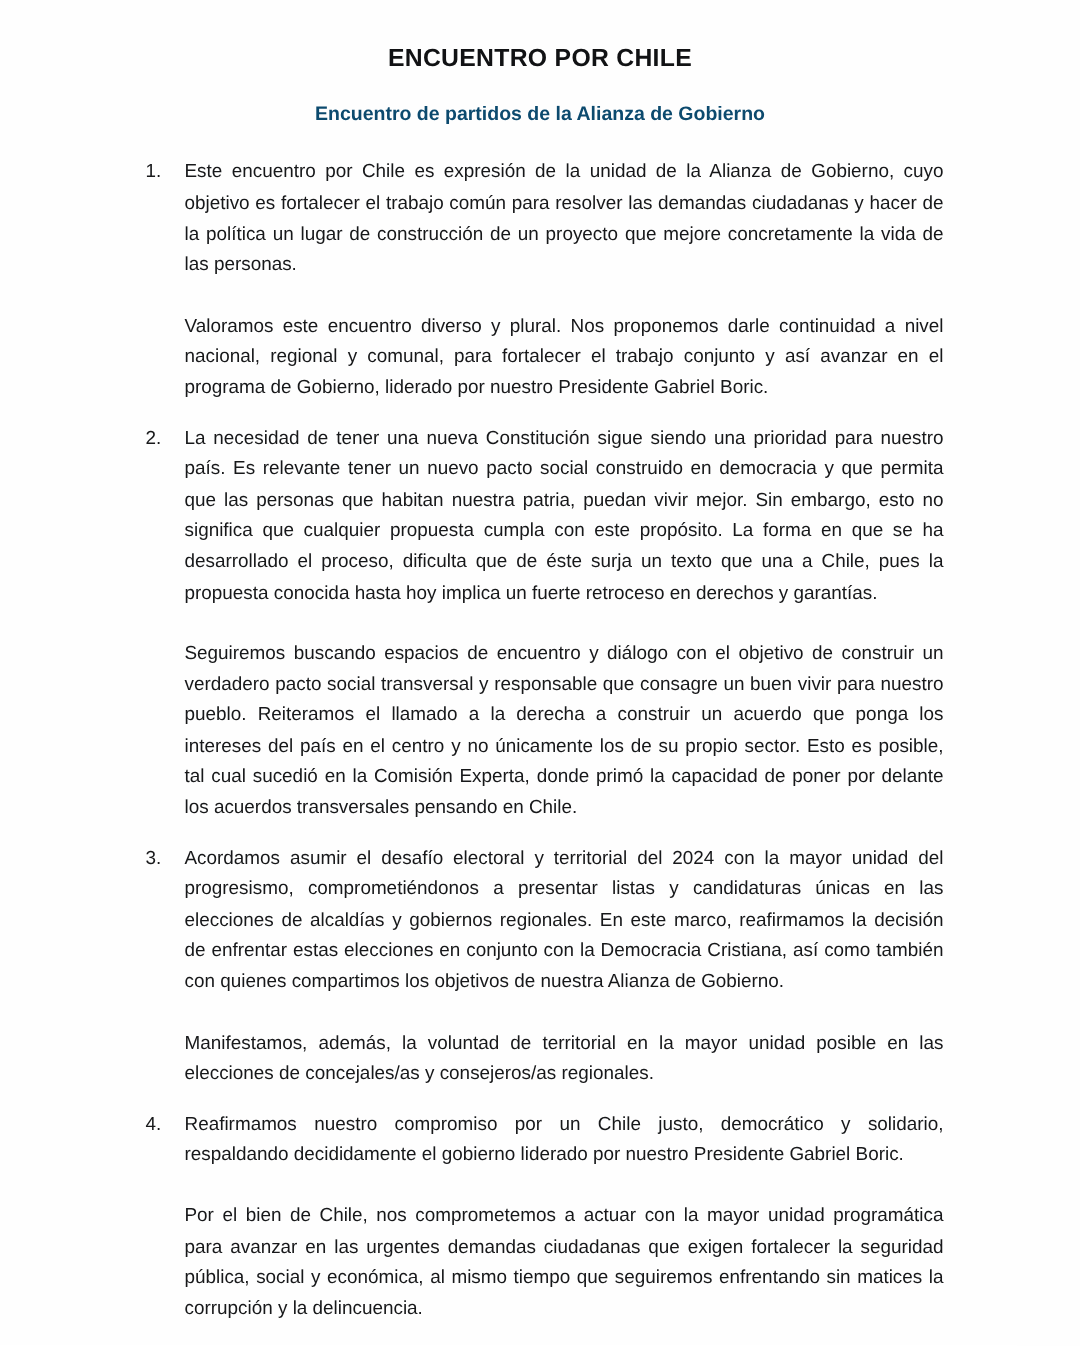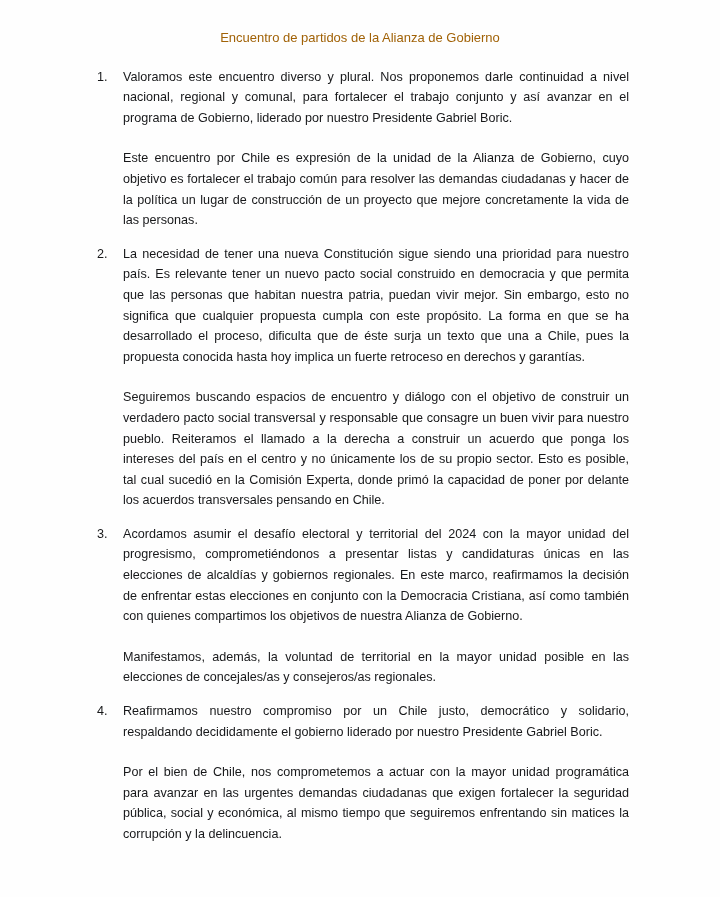--- a/index.html
+++ b/index.html
@@ -33,24 +33,24 @@
     font-size: 16.5px;
     font-weight: bold;
     letter-spacing: 0.2px;
     color: #111214;
     line-height: 1.2;
     margin: 0;
   }
 
   .doc-subtitle {
     font-size: 13px;
-    font-weight: normal;
-    color: #a16207;
+    font-weight: bold;
+    color: #0c4a6e;
     line-height: 1.2;
-    margin: 0 0 0 0;
+    margin: 18px 0 0 0;
   }
 
   .body-wrap {
     margin: 0 auto;
     width: 538px;
     padding-top: 21px;
   }
 
   .clause {
     position: relative;
@@ -96,30 +96,31 @@
     padding-top: 18px;
     text-align: right;
   }
 </style>
 </head>
 <body>
 
 <div class="page">
 
   <div class="doc-header">
+    <h1 class="doc-title">ENCUENTRO POR CHILE</h1>
     <h2 class="doc-subtitle">Encuentro de partidos de la Alianza de Gobierno</h2>
   </div>
 
   <div class="body-wrap">
 
     <div class="clause">
       <div class="clause-number">1.</div>
       <div class="clause-body">
+        <p class="para">Este encuentro por Chile es expresión de la unidad de la Alianza de Gobierno, cuyo objetivo es fortalecer el trabajo común para resolver las demandas ciudadanas y hacer de la política un lugar de construcción de un proyecto que mejore concretamente la vida de las personas.</p>
         <p class="para">Valoramos este encuentro diverso y plural. Nos proponemos darle continuidad a nivel nacional, regional y comunal, para fortalecer el trabajo conjunto y así avanzar en el programa de Gobierno, liderado por nuestro Presidente Gabriel Boric.</p>
-        <p class="para">Este encuentro por Chile es expresión de la unidad de la Alianza de Gobierno, cuyo objetivo es fortalecer el trabajo común para resolver las demandas ciudadanas y hacer de la política un lugar de construcción de un proyecto que mejore concretamente la vida de las personas.</p>
       </div>
     </div>
 
     <div class="clause">
       <div class="clause-number">2.</div>
       <div class="clause-body">
         <p class="para">La necesidad de tener una nueva Constitución sigue siendo una prioridad para nuestro país. Es relevante tener un nuevo pacto social construido en democracia y que permita que las personas que habitan nuestra patria, puedan vivir mejor. Sin embargo, esto no significa que cualquier propuesta cumpla con este propósito. La forma en que se ha desarrollado el proceso, dificulta que de éste surja un texto que una a Chile, pues la propuesta conocida hasta hoy implica un fuerte retroceso en derechos y garantías.</p>
         <p class="para">Seguiremos buscando espacios de encuentro y diálogo con el objetivo de construir un verdadero pacto social transversal y responsable que consagre un buen vivir para nuestro pueblo. Reiteramos el llamado a la derecha a construir un acuerdo que ponga los intereses del país en el centro y no únicamente los de su propio sector. Esto es posible, tal cual sucedió en la Comisión Experta, donde primó la capacidad de poner por delante los acuerdos transversales pensando en Chile.</p>
       </div>
     </div>

